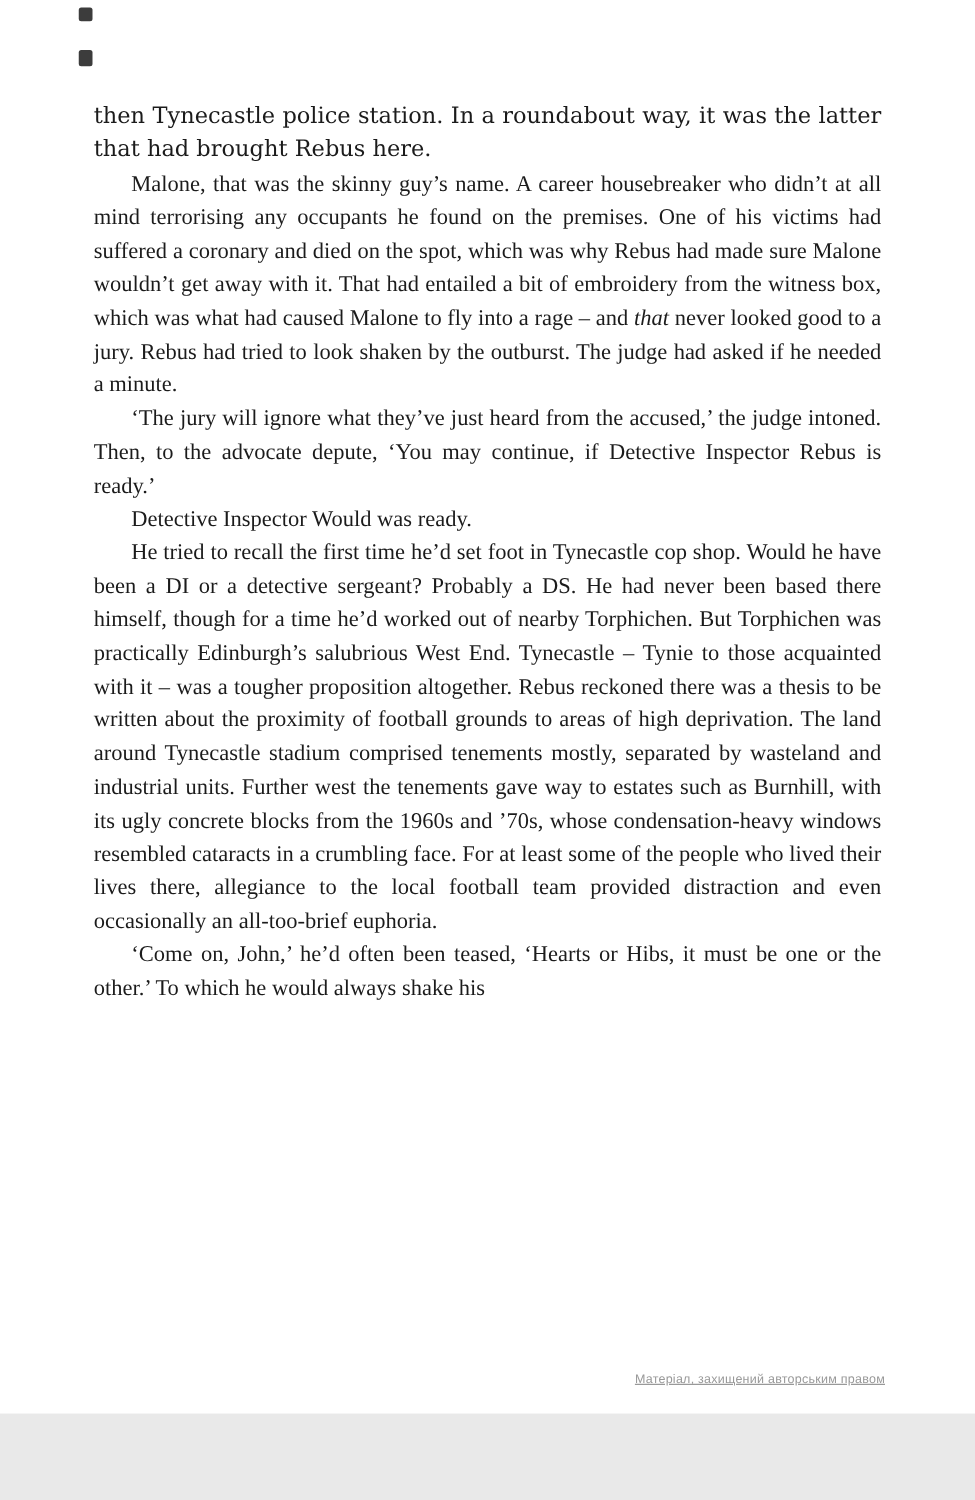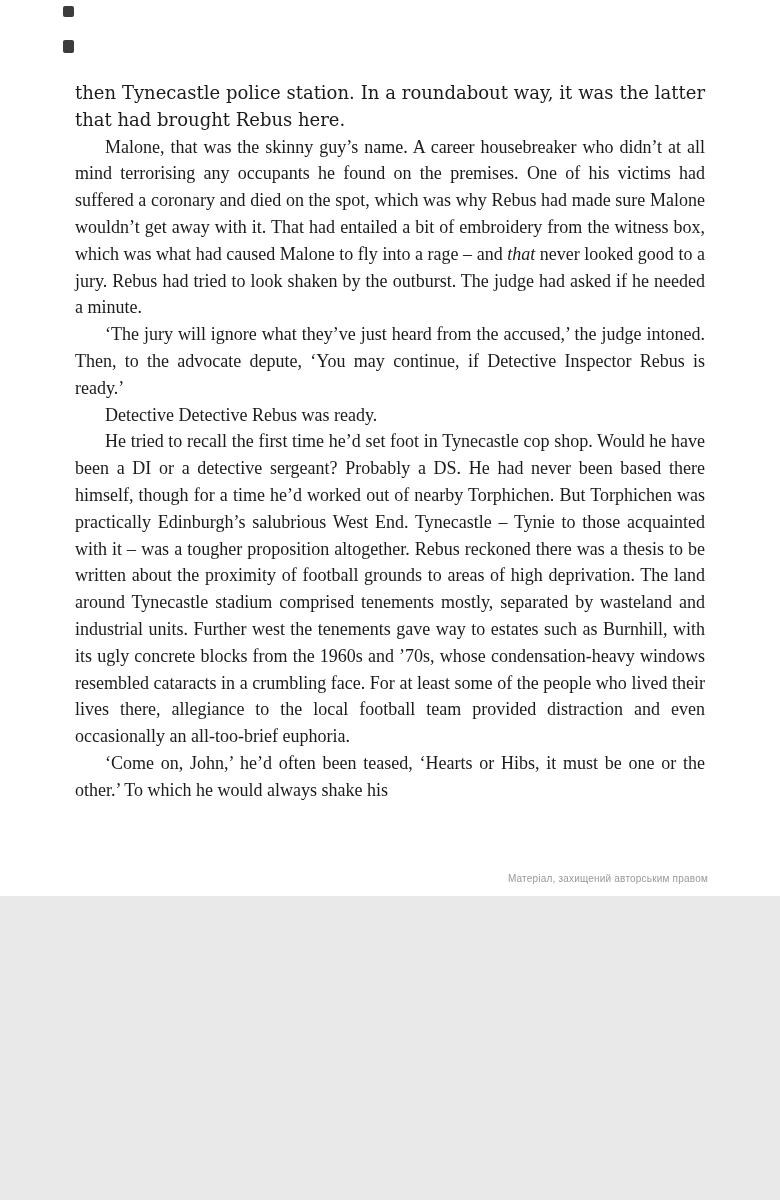--- a/index.html
+++ b/index.html
@@ -3,21 +3,21 @@
 <meta charset="utf-8">
 <style>
   html, body {
     margin: 0;
     padding: 0;
     background: #e9e9e9;
   }
   .page {
     position: relative;
     width: 780px;
-    height: 896px;
+    height: 1131px;
     margin: 0 auto;
     background: var(--color-background, #ffffff);
     overflow: hidden;
     font-family: "DejaVu Serif", "Liberation Serif", serif;
   }
   .scan-mark {
     position: absolute;
     left: 63px;
     width: 11px;
     height: 11px;
@@ -43,35 +43,36 @@
   .text-block p.indent {
     text-indent: 30px;
     font-family: Liberation Serif, serif;
   }
   .text-block em {
     font-style: italic;
   }
   .watermark {
     position: absolute;
     right: 72px;
-    bottom: 12px;
+    bottom: 22px;
     font-family: "Liberation Sans", sans-serif;
     font-size: 10px;
     color: var(--color-watermark, #999999);
     letter-spacing: 0.2px;
+    text-decoration: underline;
   }
 </style>
 </head>
 <body>
 
 <div class="page">
   <div class="scan-mark scan-mark-1"></div>
   <div class="scan-mark scan-mark-2"></div>
   <div class="text-block">
       <p class=""><span>then Tynecastle police station. In a roundabout way, it was the latter that had brought Rebus here.</span></p>
       <p class="indent"><span>Malone, that was the skinny guy’s name. A career housebreaker who didn’t at all mind terrorising any occupants he found on the premises. One of his victims had suffered a coronary and died on the spot, which was why Rebus had made sure Malone wouldn’t get away with it. That had entailed a bit of embroidery from the witness box, which was what had caused Malone to fly into a rage – and </span><em>that</em><span> never looked good to a jury. Rebus had tried to look shaken by the outburst. The judge had asked if he needed a minute.</span></p>
       <p class="indent"><span>‘The jury will ignore what they’ve just heard from the accused,’ the judge intoned. Then, to the advocate depute, ‘You may continue, if Detective Inspector Rebus is ready.’</span></p>
-      <p class="indent"><span>Detective Detective Rebus was ready.</span></p>
+      <p class="indent"><span>Detective Inspector Would was ready.</span></p>
       <p class="indent"><span>He tried to recall the first time he’d set foot in Tynecastle cop shop. Would he have been a DI or a detective sergeant? Probably a DS. He had never been based there himself, though for a time he’d worked out of nearby Torphichen. But Torphichen was practically Edinburgh’s salubrious West End. Tynecastle – Tynie to those acquainted with it – was a tougher proposition altogether. Rebus reckoned there was a thesis to be written about the proximity of football grounds to areas of high deprivation. The land around Tynecastle stadium comprised tenements mostly, separated by wasteland and industrial units. Further west the tenements gave way to estates such as Burnhill, with its ugly concrete blocks from the 1960s and ’70s, whose condensation-heavy windows resembled cataracts in a crumbling face. For at least some of the people who lived their lives there, allegiance to the local football team provided distraction and even occasionally an all-too-brief euphoria.</span></p>
       <p class="indent"><span>‘Come on, John,’ he’d often been teased, ‘Hearts or Hibs, it must be one or the other.’ To which he would always shake his</span></p>
     </div>
   <div class="watermark">Матеріал, захищений авторським правом</div>
 </div>
 
 </body></html>

